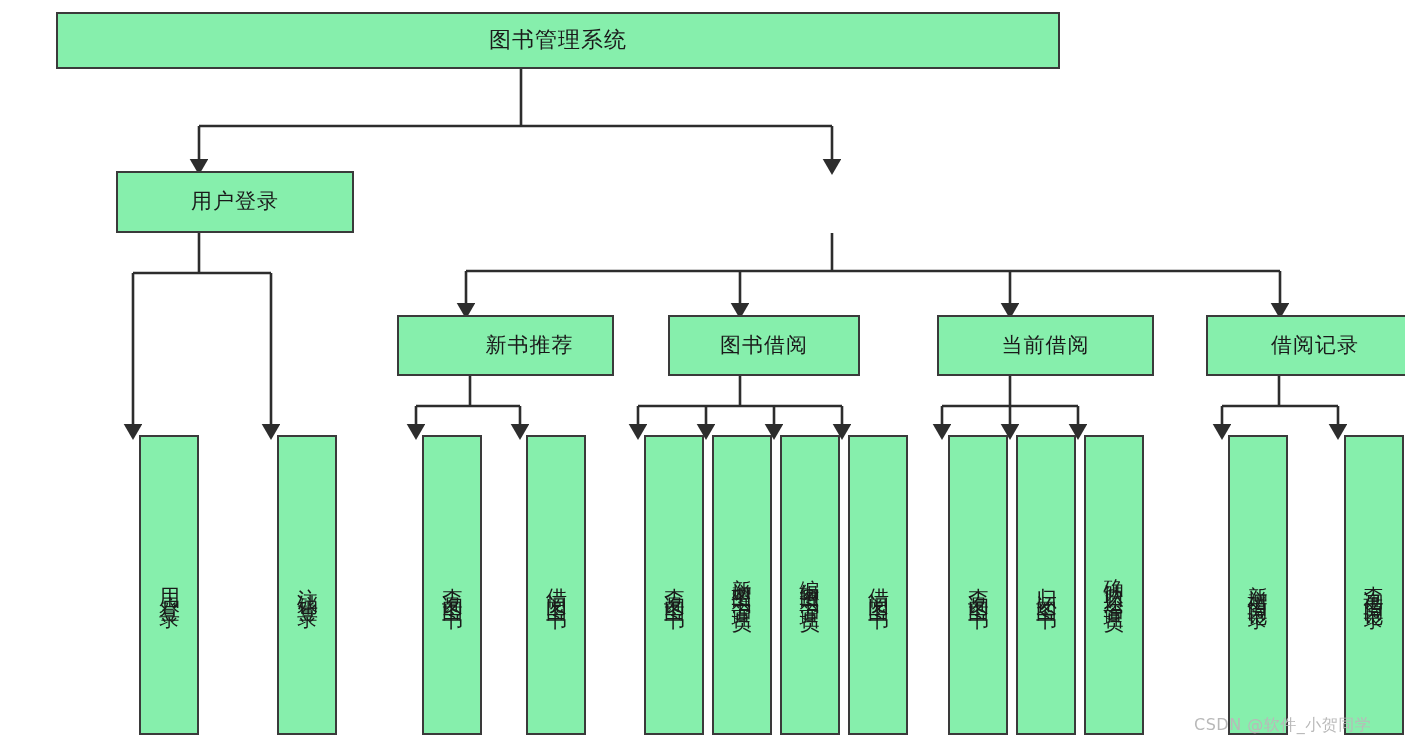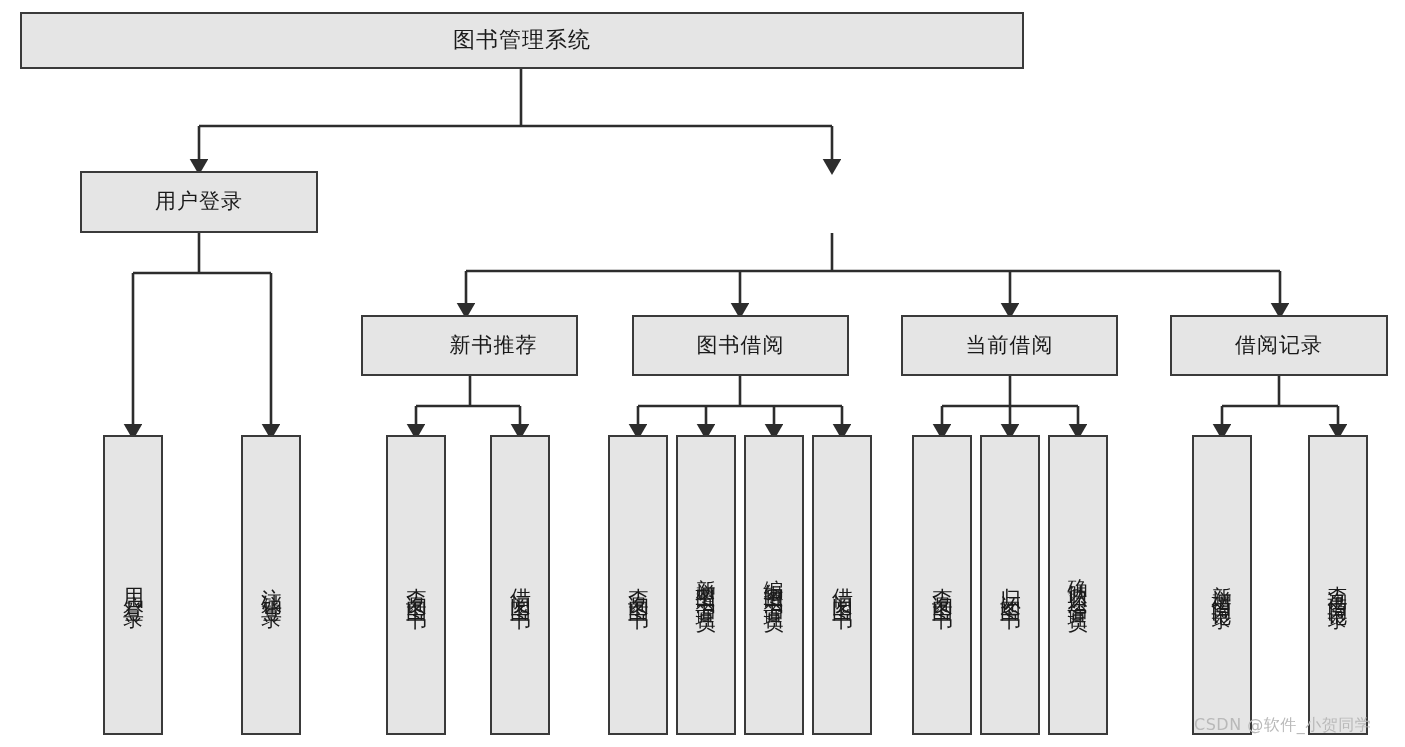--- a/index.html
+++ b/index.html
@@ -22,26 +22,27 @@
     position: absolute;
     left: 0;
     top: 0;
     width: 1405px;
     height: 747px;
     pointer-events: none;
   }
   .node {
     position: absolute;
     box-sizing: border-box;
-    background: #e5e5e5;
+    background: #86efac;
     border: 2.5px solid #3a3a3a;
     display: flex;
     align-items: center;
     justify-content: center;
     color: #1a1a1a;
+    margin-left: 36px;
   }
   .node-h {
     font-size: 21px;
     letter-spacing: 1px;
     line-height: 1.2;
     white-space: nowrap;
   }
   .node-root {
     font-size: 22px;
   }
@@ -131,21 +132,21 @@
     <span>图书管理系统</span>
   </div>
 
   <div class="node node-h" style="left:80px; top:171px; width:238px; height:62px;">
     <span>用户登录</span>
   </div>
 
   <div class="node node-h" style="left:361px; top:315px; width:217px; height:61px;padding-left:48px;">
     <span>新书推荐</span>
   </div>
-  <div class="node node-h" style="left:632px; top:315px; width:217px; height:61px;">
+  <div class="node node-h" style="left:632px; top:315px; width:192px; height:61px;">
     <span>图书借阅</span>
   </div>
   <div class="node node-h" style="left:1170px; top:315px; width:218px; height:61px;">
     <span>借阅记录</span>
   </div>
   <div class="node node-h" style="left:901px; top:315px; width:217px; height:61px;">
     <span>当前借阅</span>
   </div>
 
   <div class="node node-v" style="left:103px; top:435px; width:60px; height:300px;">

